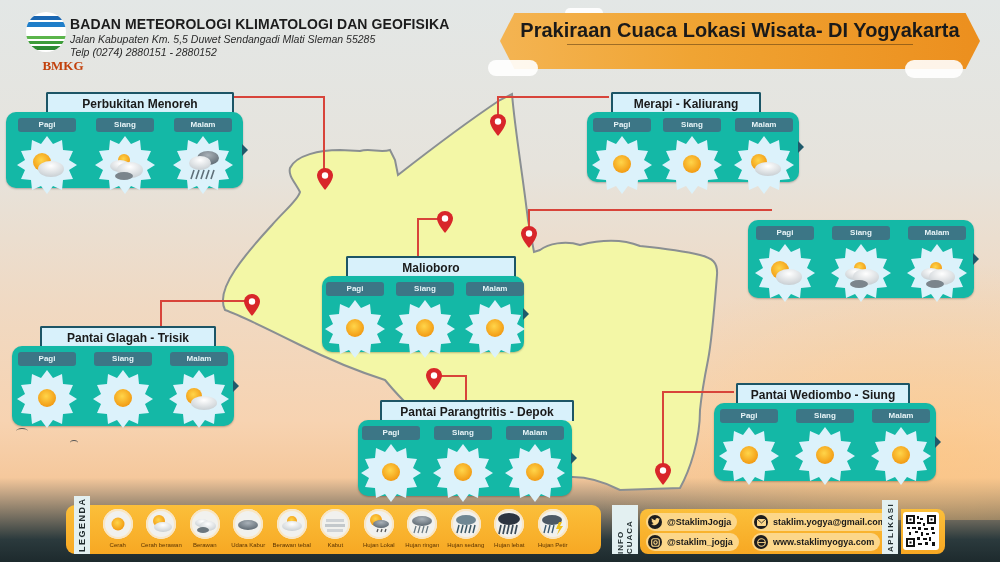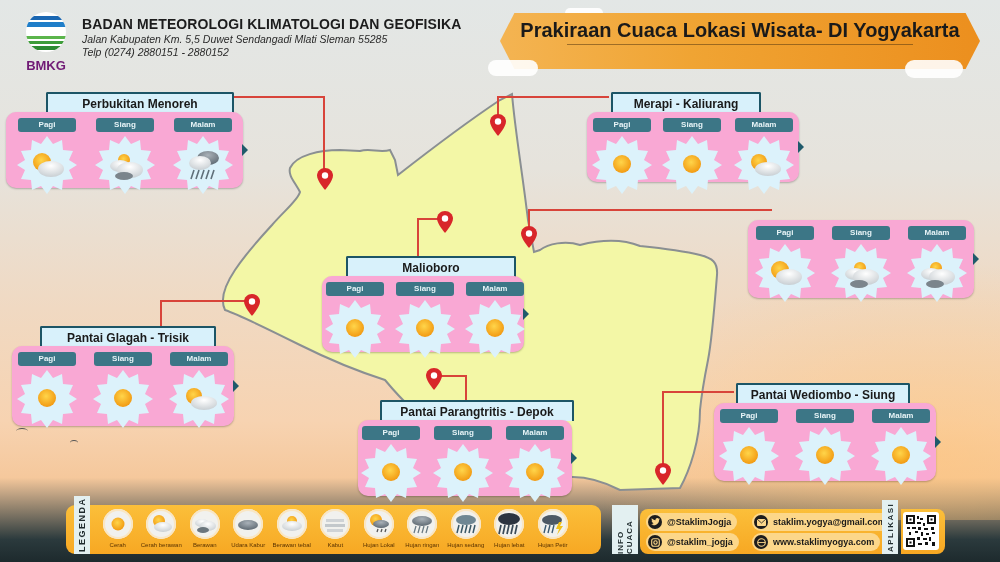--- a/index.html
+++ b/index.html
@@ -16,22 +16,22 @@
 
   
   .header { position: absolute; left: 22px; top: 12px; display: flex; align-items: flex-start; }
   .logo { width: 48px; height: 62px; position: relative; }
   .logo .disk { position: absolute; left: 4px; top: 0; width: 40px; height: 40px; border-radius: 50%; overflow: hidden; background: #fff; }
   .logo .disk .b1 { position: absolute; left: 0; top: 4px; width: 100%; height: 4px; background: #1a67b2; }
   .logo .disk .b2 { position: absolute; left: 0; top: 10px; width: 100%; height: 5px; background: #1f7ec9; }
   .logo .disk .b3 { position: absolute; left: 0; top: 24px; width: 100%; height: 3px; background: #5bb54b; }
   .logo .disk .b4 { position: absolute; left: 0; top: 29px; width: 100%; height: 3px; background: #3e9d3a; }
   .logo .disk .b5 { position: absolute; left: 0; top: 34px; width: 100%; height: 4px; background: #2d8a32; }
-  .logo .txt { position: absolute; left: 0; top: 46px; width: 48px; font-family: Liberation Sans, sans-serif; font-weight: 700; font-size: 13px; color: #701a75; text-align: center; }
-  .hdr-text { margin-left: 12px; margin-top: 4px; color: #1c1c1c; }
+  .logo .txt { position: absolute; left: 17px; top: 46px; width: 48px; font-family: Liberation Serif, serif; font-weight: 700; font-size: 13px; color: #c2410c; text-align: center; }
+  .hdr-text { margin-top: 4px; color: #1c1c1c; }
   .hdr-text .l1 { font-family: "Liberation Sans", sans-serif; font-weight: 700; font-size: 14px; letter-spacing: 0.1px; }
   .hdr-text .l2 { font-family: "Liberation Sans", sans-serif; font-weight: 700; font-size: 14px; margin-top: 1px; }
   .hdr-text .l3, .hdr-text .l4 { font-family: "Liberation Sans", sans-serif; font-style: italic; font-size: 10.5px; margin-top: 1px; color: #2a2a2a; }
 
   
   .banner {
     position: absolute; left: 500px; top: 13px; width: 480px; height: 56px;
     background: linear-gradient(90deg, #f4b452 0%, #f0a433 40%, #ec8f1e 100%);
     clip-path: polygon(3% 0, 97% 0, 100% 50%, 97% 100%, 3% 100%, 0 50%);
     text-align: center;
@@ -51,21 +51,21 @@
   .pin { position: absolute; width: 16px; height: 22px; }
 
   
   .card { position: absolute; }
   .card .title {
     position: absolute; top: 0; height: 21px; background: #d8f1fb; border: 2px solid #1c5566; border-bottom: none;
     font-family: "Liberation Sans", sans-serif; font-weight: 700; font-size: 12px; color: #1a1a1a;
     display: flex; align-items: center; justify-content: center; border-radius: 2px 2px 0 0;
   }
   .card .body {
-    position: absolute; background: #f9a8d4; border-radius: 10px;
+    position: absolute; background: #14b8a6; border-radius: 10px;
     box-shadow: 0 1px 2px rgba(0,0,0,0.25);
   }
   .card .body::after {
     content: ""; position: absolute; right: -5px; top: 50%; margin-top: -6px;
     border-left: 6px solid #1f5a6b; border-top: 6px solid transparent; border-bottom: 6px solid transparent;
   }
   .slot { position: absolute; top: 6px; width: 66px; }
   .slot .lbl {
     height: 14px; border-radius: 3px; background: #3c7686; color: #e7f4f7; font-size: 8px; font-weight: 700;
     font-family: "Liberation Sans", sans-serif; text-align: center; line-height: 14px; margin: 0 4px;

